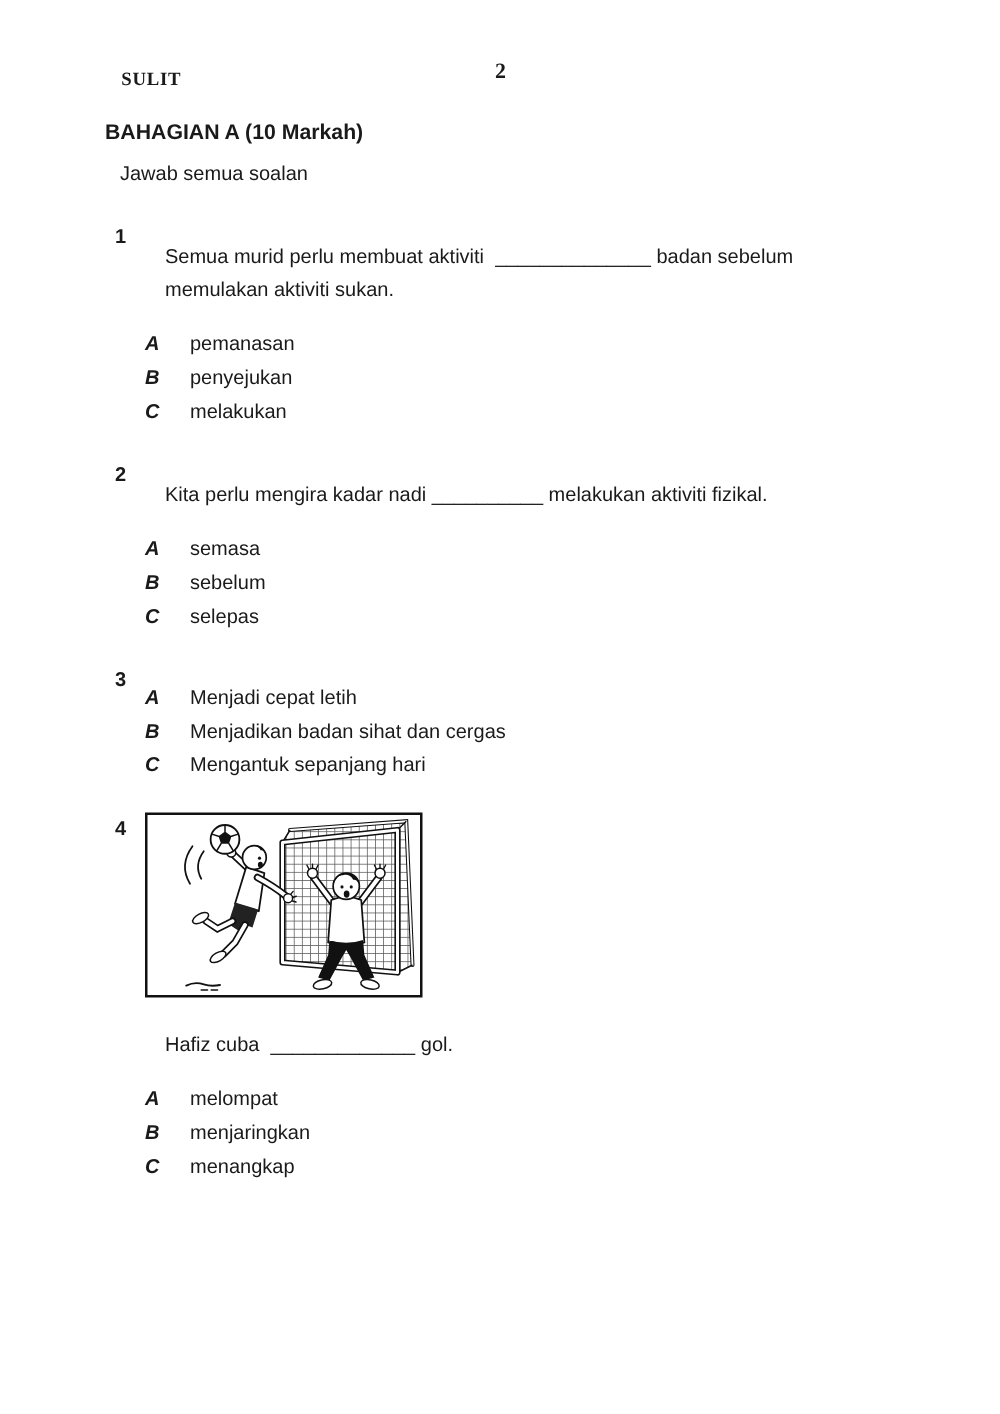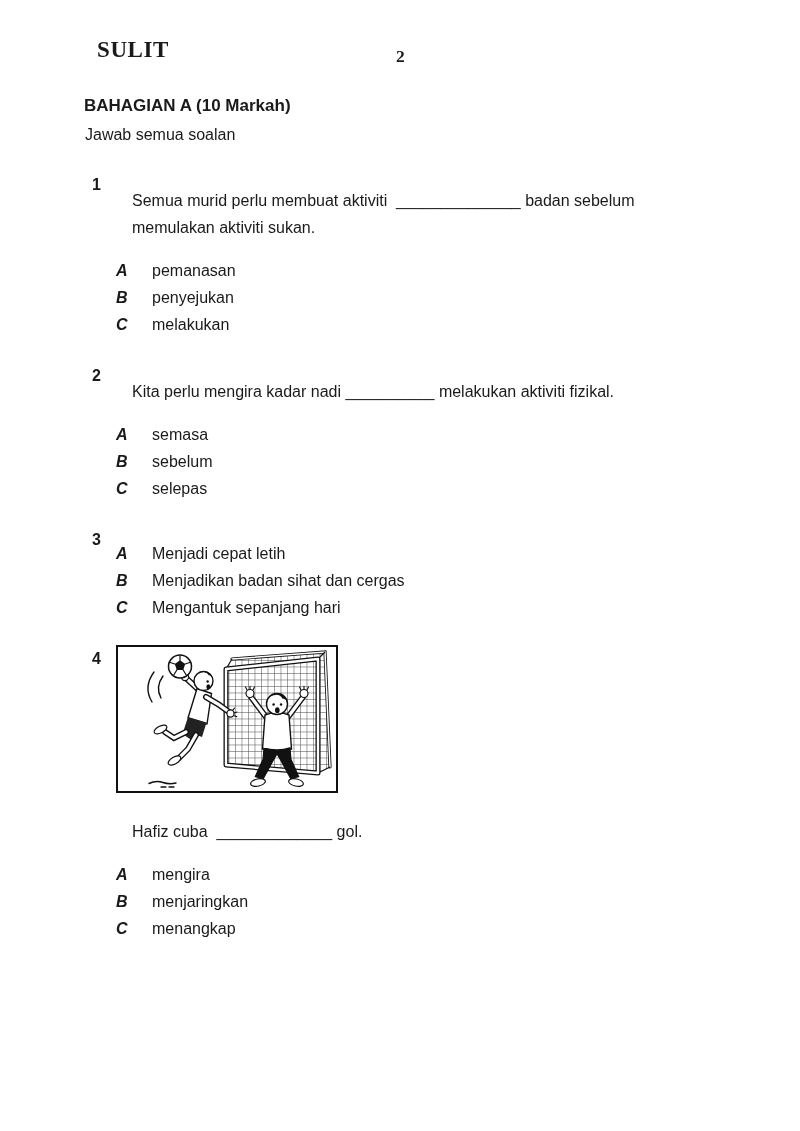--- a/index.html
+++ b/index.html
@@ -5,32 +5,32 @@
   * { box-sizing: border-box; }
   html,body { margin:0; padding:0; }
   body {
     width:800px; height:1131px; position:relative;
     background:#ffffff; color:#1a1a1a;
     font-family:"Liberation Sans", sans-serif;
     font-size:16px;
     overflow:hidden;
   }
   .hdr-label {
-    position:absolute; left:97px; top:37px;
+    position:absolute; left:97px; top:56px;
     font-family:"Liberation Serif", serif;
-    font-weight:700; font-size:23px; letter-spacing:0.6px;
+    font-weight:700; font-size:15px; letter-spacing:0.6px;
   }
   .hdr-page {
     position:absolute; left:396px; top:46px;
     font-family:"Liberation Serif", serif;
     font-weight:700; font-size:17.5px;
   }
   .content { position:absolute; left:84px; top:95px; width:584px; }
   .section-title { font-weight:700; font-size:17px; line-height:22px; margin:0 0 7px 0; }
-  .section-instruction { font-size:16px; line-height:22px; margin:1px; }
+  .section-instruction { font-size:16px; line-height:22px; margin:12px; }
   .question { display:flex; margin-top:24px; }
   .q1 { margin-top:25px; }
   .qnum { flex:none; width:32px; padding-left:8px; font-weight:700; line-height:27px; }
   .qbody { flex:1; line-height:27px; }
   .qtext { margin:16px; white-space:pre-wrap; }
   .options { list-style:none; margin:14px 0 0 0; padding:0; }
   .option { display:flex; line-height:27px; }
   .opt-letter { flex:none; width:36px; font-weight:700; font-style:italic; }
   .figure {
     width:222px; height:148px; border:2px solid #111;
@@ -178,21 +178,21 @@
             <ellipse cx="90.3" cy="39.8" rx="2" ry="2.5" fill="#111"></ellipse>
             <path d="M31,136.5 q7,-3.5 14,-1 q6,2 13,0.5" stroke="#111" stroke-width="1.5" fill="none"></path>
             <path d="M43,140 h16" stroke="#111" stroke-width="1.3" stroke-dasharray="5 3"></path>
           </g>
         </svg>
       </div>
       <p class="qtext">Hafiz cuba  _____________ gol.</p>
       <ul class="options">
         <li class="option">
           <span class="opt-letter">A</span>
-          <span class="opt-text">mengira</span>
+          <span class="opt-text">melompat</span>
         </li>
         <li class="option">
           <span class="opt-letter">B</span>
           <span class="opt-text">menjaringkan</span>
         </li>
         <li class="option">
           <span class="opt-letter">C</span>
           <span class="opt-text">menangkap</span>
         </li>
       </ul>

